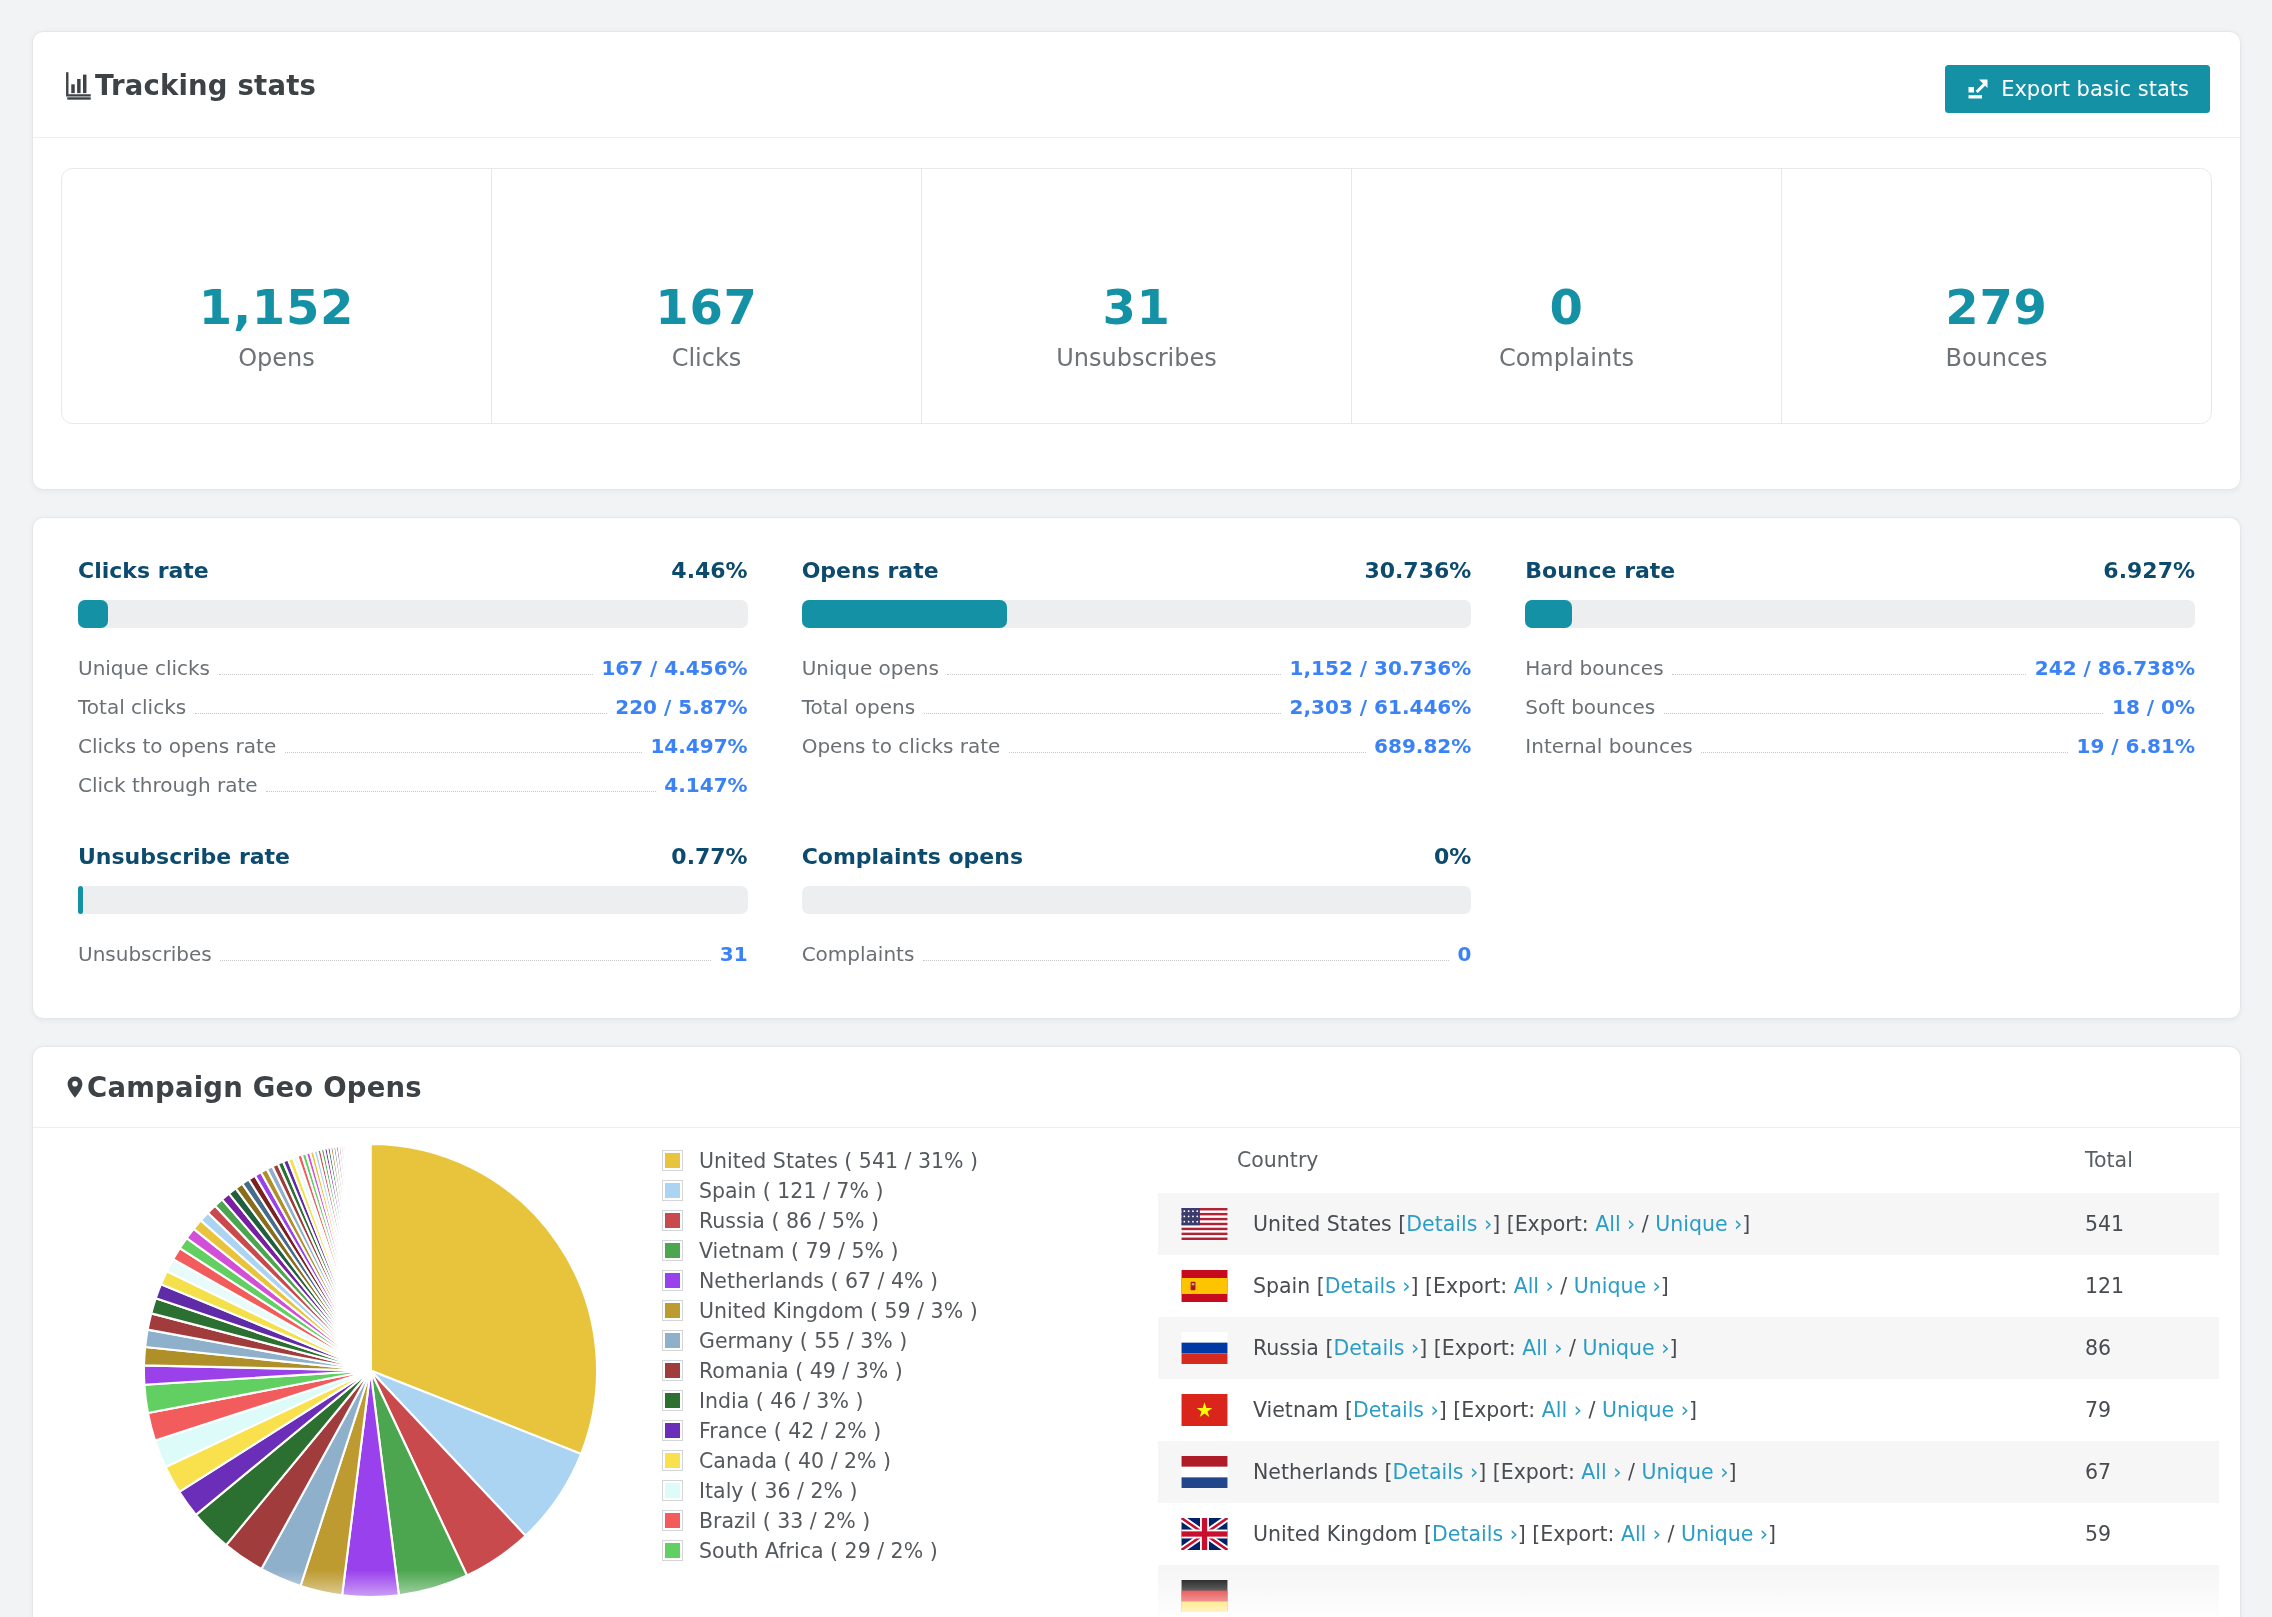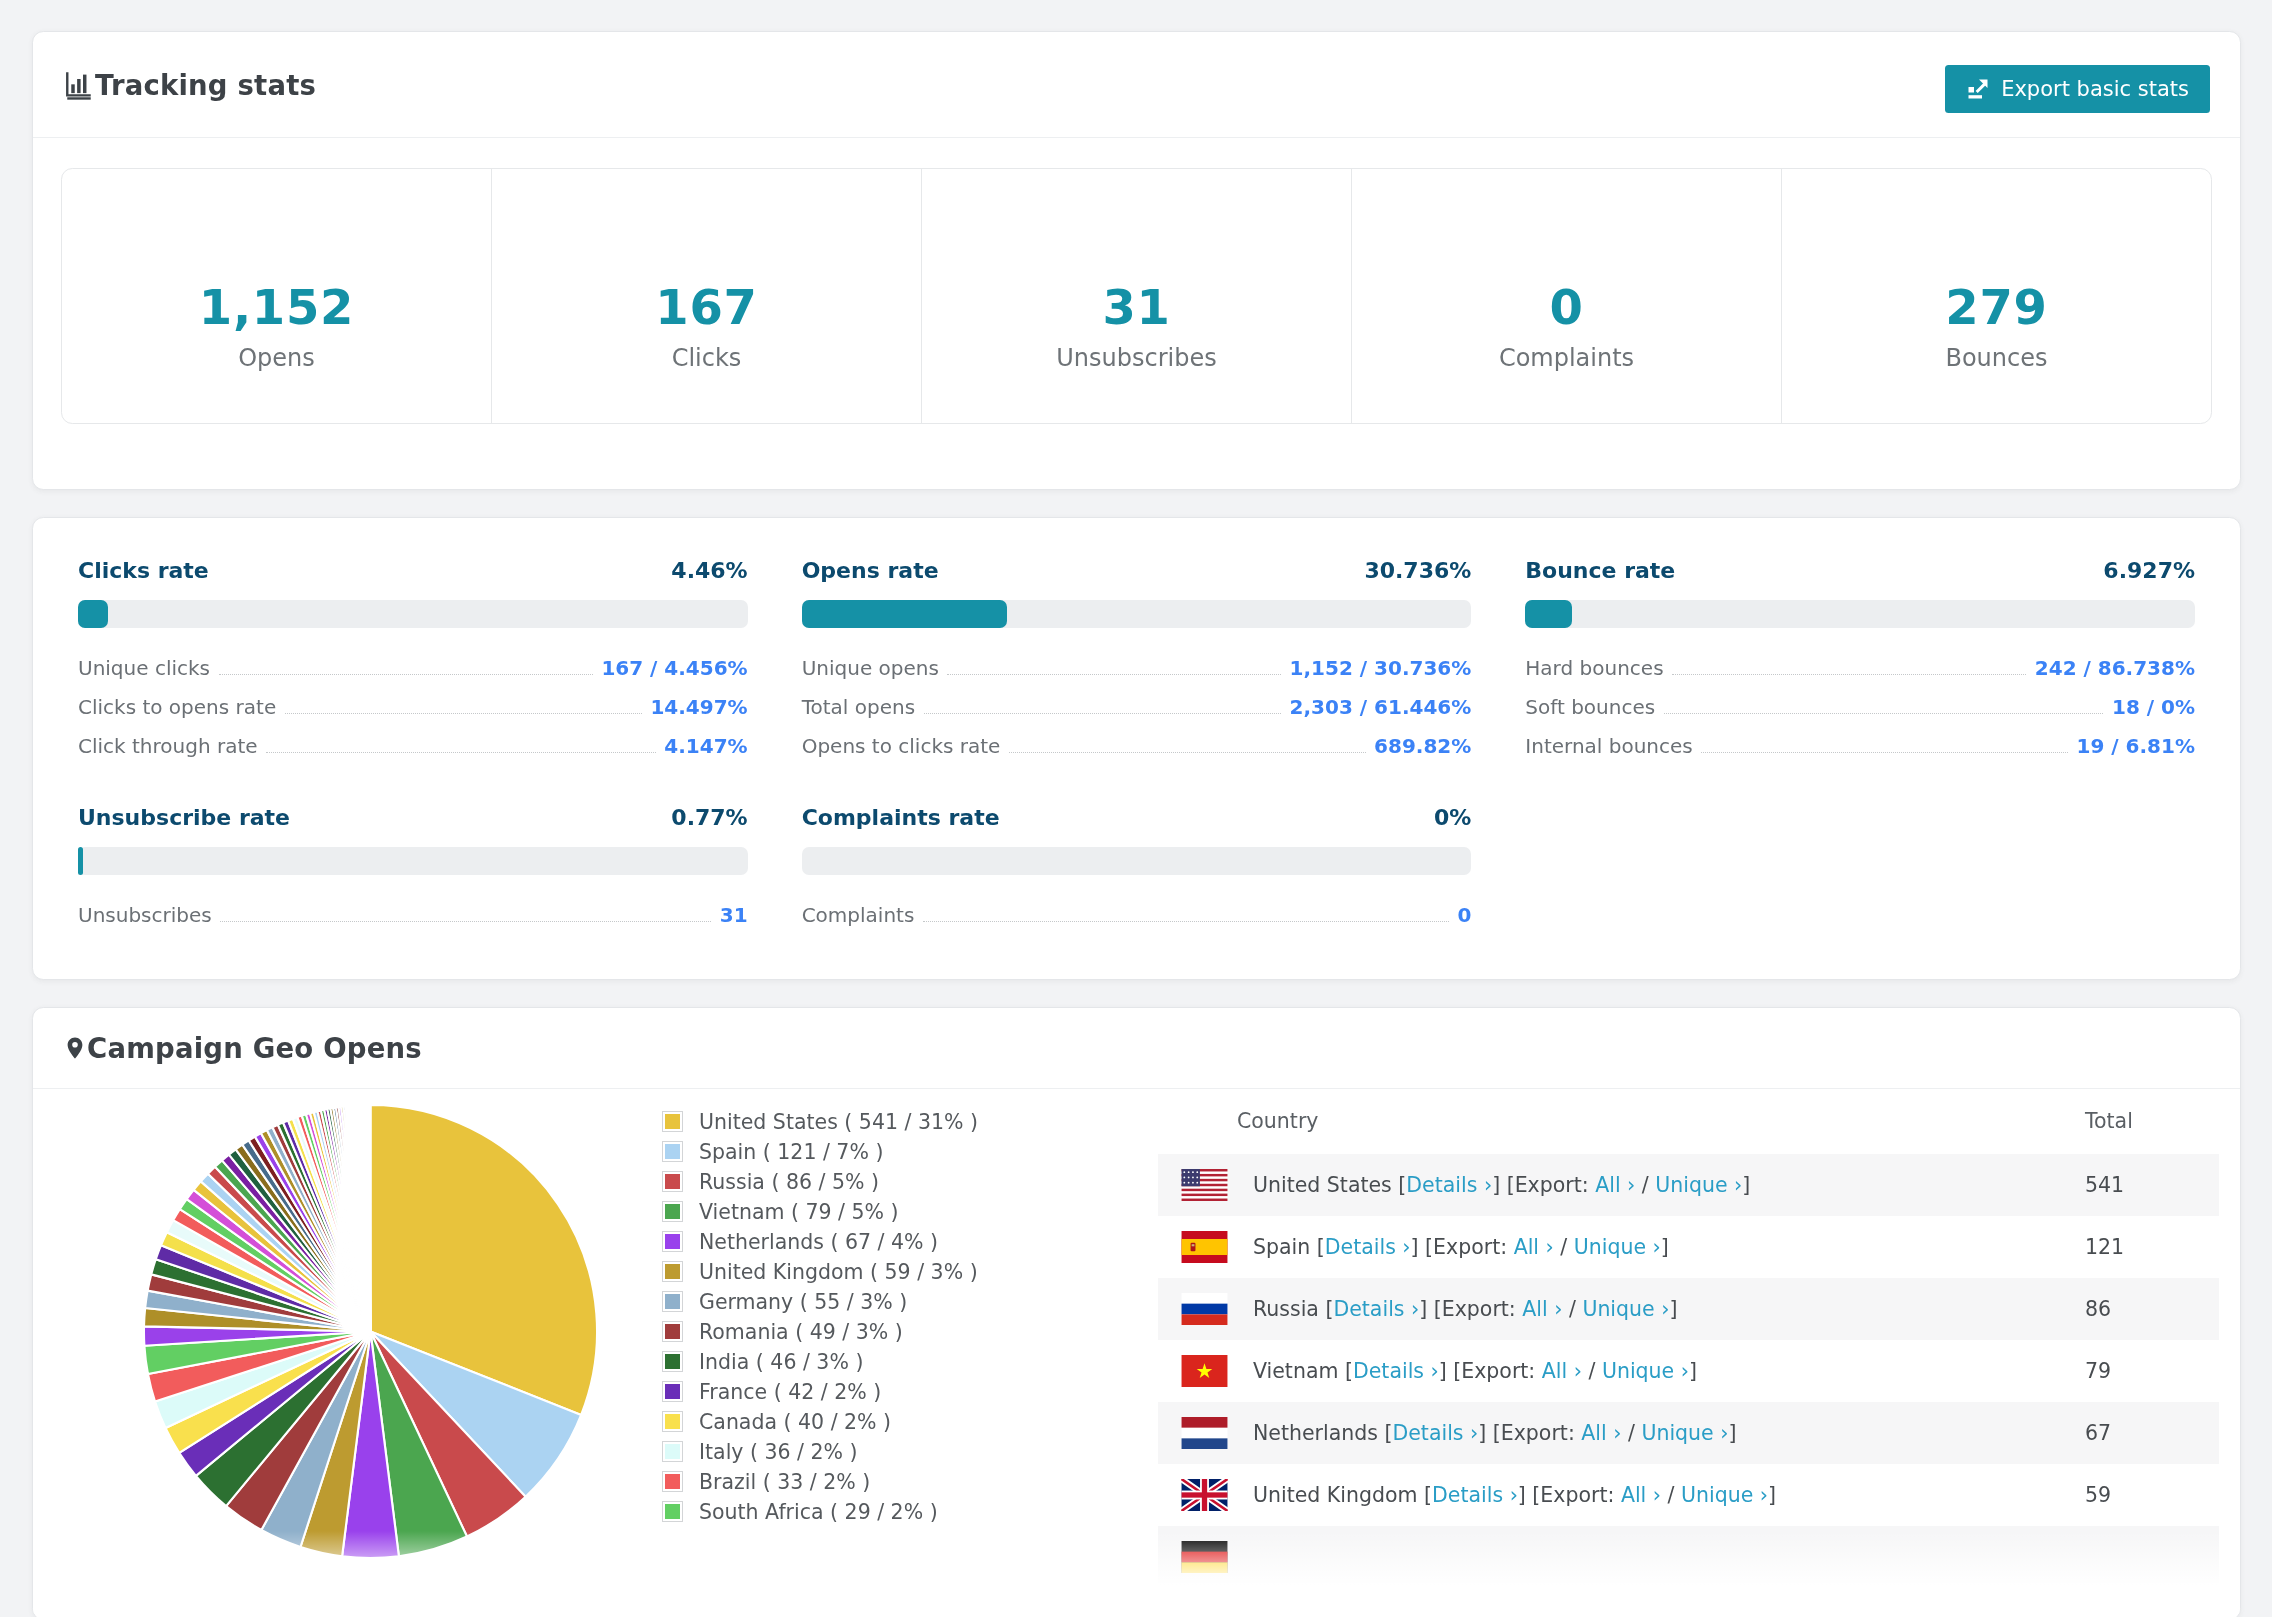--- a/index.html
+++ b/index.html
@@ -153,20 +153,25 @@
     <div class="bar">
       <div class="bar-fill" style="width: 4.46%;"></div>
     </div>
     <div class="rate-rows">
             <div class="rate-row">
     <span class="rate-row-label">Unique clicks</span>
     <span class="leader"></span>
     <span class="rate-row-value">167 / 4.456%</span>
   </div>
             <div class="rate-row">
+    <span class="rate-row-label">Total clicks</span>
+    <span class="leader"></span>
+    <span class="rate-row-value">220 / 5.87%</span>
+  </div>
+            <div class="rate-row">
     <span class="rate-row-label">Clicks to opens rate</span>
     <span class="leader"></span>
     <span class="rate-row-value">14.497%</span>
   </div>
             <div class="rate-row">
     <span class="rate-row-label">Click through rate</span>
     <span class="leader"></span>
     <span class="rate-row-value">4.147%</span>
   </div>
           </div>
@@ -234,21 +239,21 @@
     <div class="rate-rows">
             <div class="rate-row">
     <span class="rate-row-label">Unsubscribes</span>
     <span class="leader"></span>
     <span class="rate-row-value">31</span>
   </div>
           </div>
   </div>
         <div class="rate-block">
     <div class="rate-head">
-      <span class="rate-title">Complaints rate</span>
+      <span class="rate-title">Complaints opens</span>
       <span class="rate-value">0%</span>
     </div>
     <div class="bar">
       <div class="bar-fill" style="width: 0%;"></div>
     </div>
     <div class="rate-rows">
             <div class="rate-row">
     <span class="rate-row-label">Complaints</span>
     <span class="leader"></span>
     <span class="rate-row-value">0</span>

